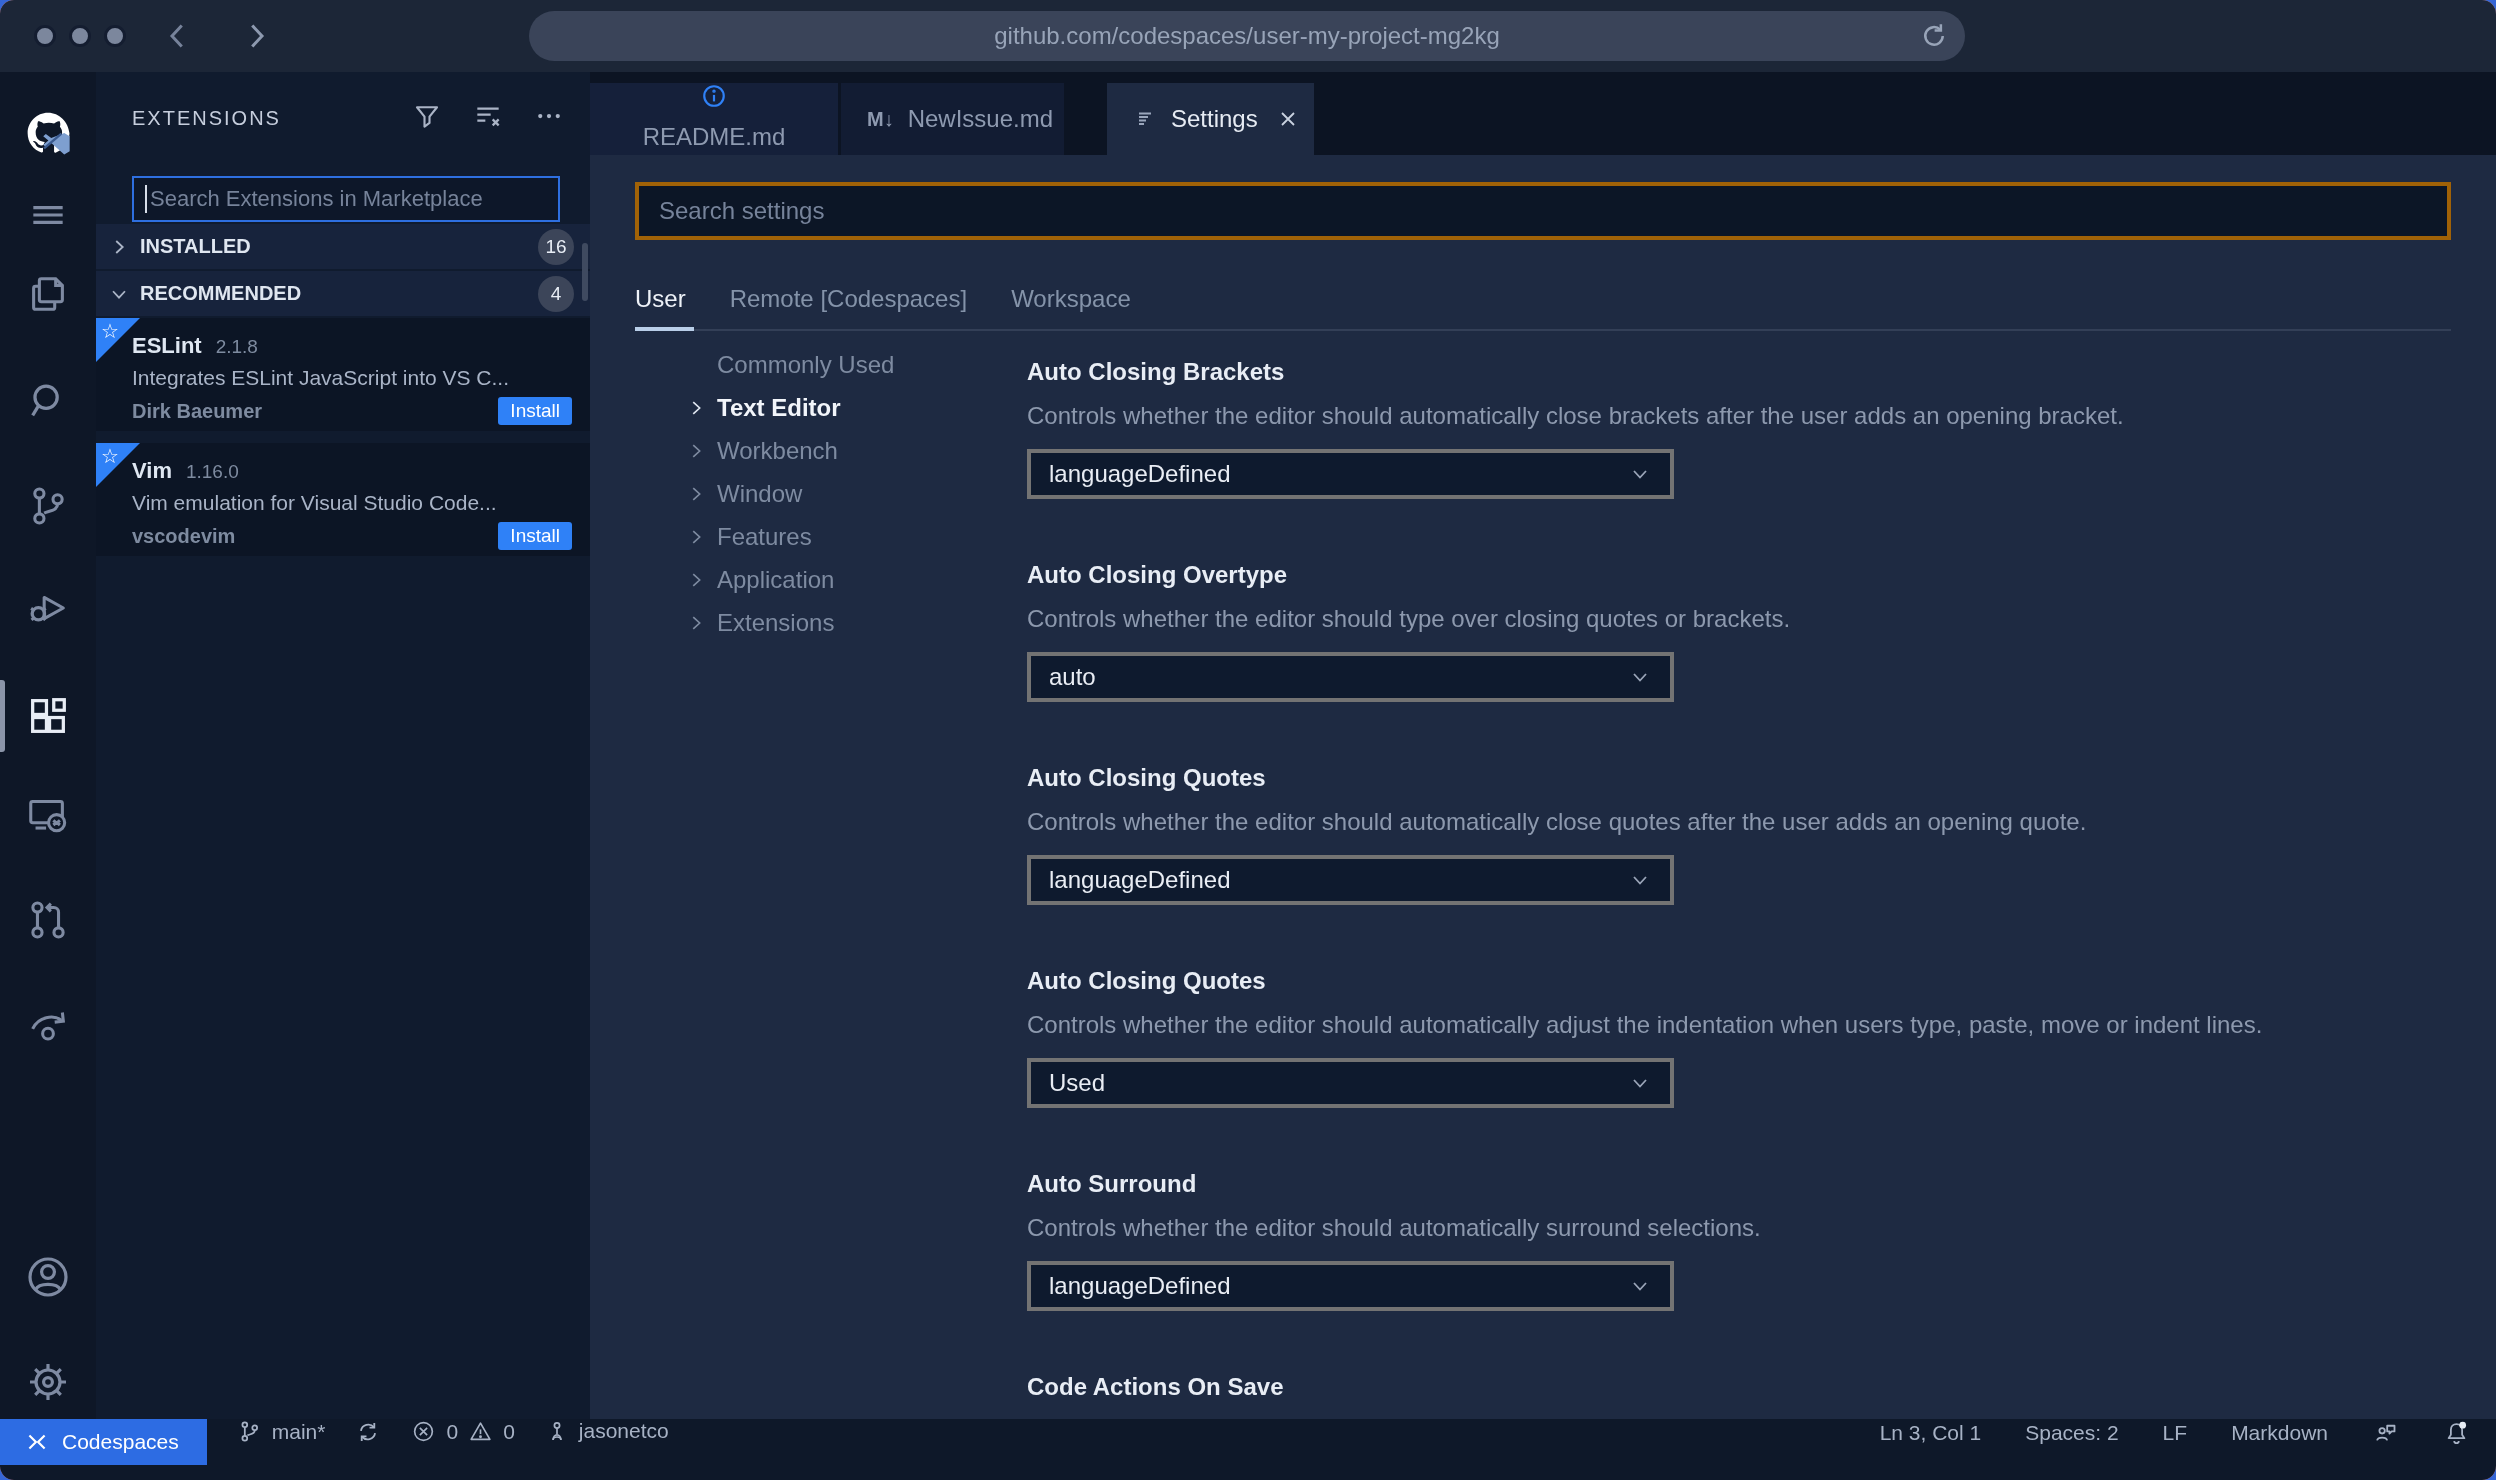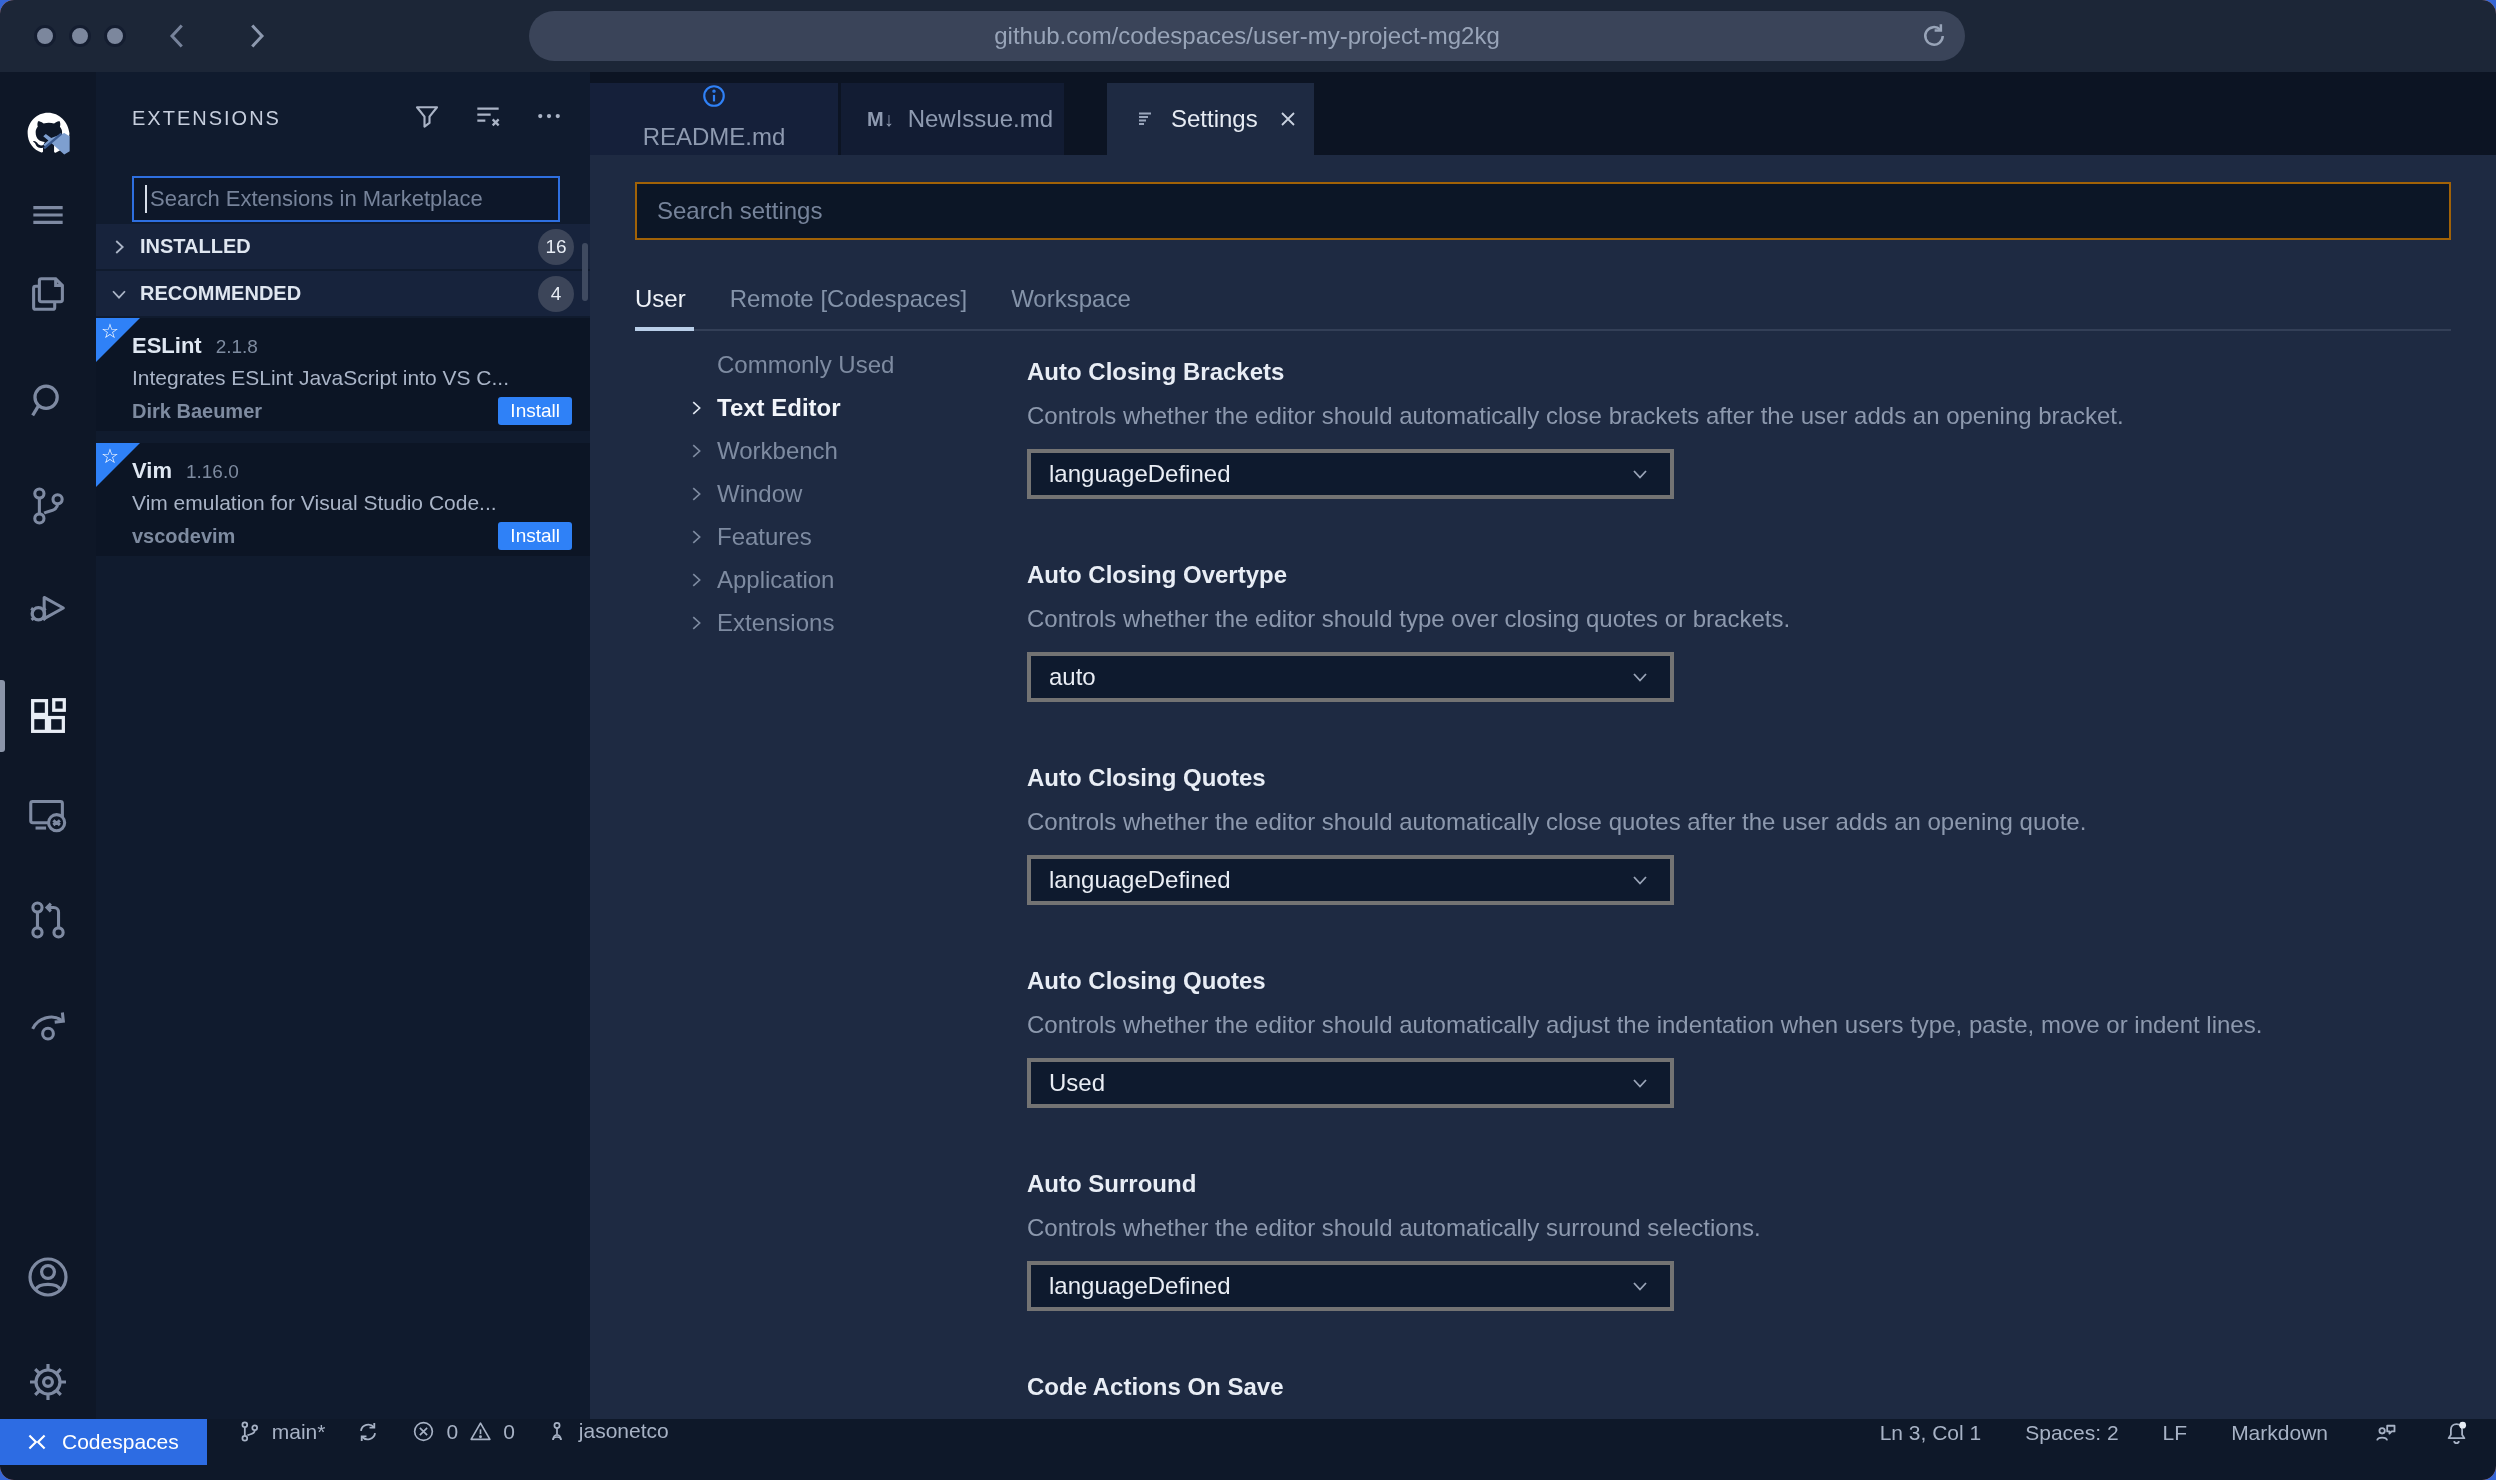--- a/index.html
+++ b/index.html
@@ -53,21 +53,21 @@
   .editor{flex:1;background:#1e2a42;display:flex;flex-direction:column;min-width:0;}
   .tabbar{height:83px;background:#0c1423;display:flex;align-items:flex-end;flex:none;}
   .tab{height:72px;display:flex;align-items:center;padding:0 26px;gap:14px;font-size:24px;color:#8e9ab0;cursor:pointer;box-sizing:border-box;}
   .tab.t0{background:#15203a;margin-right:3px;width:248px;flex-direction:column;}
   .tab.t1{background:#121c33;width:223px;}
   .tab.active{background:#1e2a42;color:#e6ebf3;margin-left:43px;width:207px;}
   .tab .close{margin-left:4px;display:flex;}
 
   .settings-panel{flex:1;padding:0 45px;position:relative;overflow:hidden;}
   .set-search{margin-top:27px;}
-  .set-search input{width:100%;box-sizing:border-box;height:58px;background:#0c1626;border:2px solid #a16207;color:#d7dee9;font-size:24px;font-family:inherit;padding:0 20px;outline:none;}
+  .set-search input{width:100%;box-sizing:border-box;height:58px;background:#0c1626;border:4px solid #a16207;color:#d7dee9;font-size:24px;font-family:inherit;padding:0 20px;outline:none;}
   .set-search input::placeholder{color:#76839a;}
   .scope-row{margin-top:45px;display:flex;gap:44px;padding-bottom:16px;border-bottom:2px solid #333f57;}
   .scope{font-size:24px;color:#8493a9;cursor:pointer;}
   .scope.active{color:#eef2f8;position:relative;}
   .scope.active::after{content:"";position:absolute;left:0;right:-8px;bottom:-18px;height:4px;background:#b9cee8;}
   .content-row{display:flex;margin-top:12px;}
   .toc{margin-left:50px;width:342px;flex:none;}
   .toc-item{display:flex;align-items:center;height:43px;gap:10px;font-size:24px;color:#7e8ba1;cursor:pointer;}
   .toc-item .chev{width:22px;display:flex;}
   .toc-item.active{color:#f2f5fa;font-weight:bold;}

